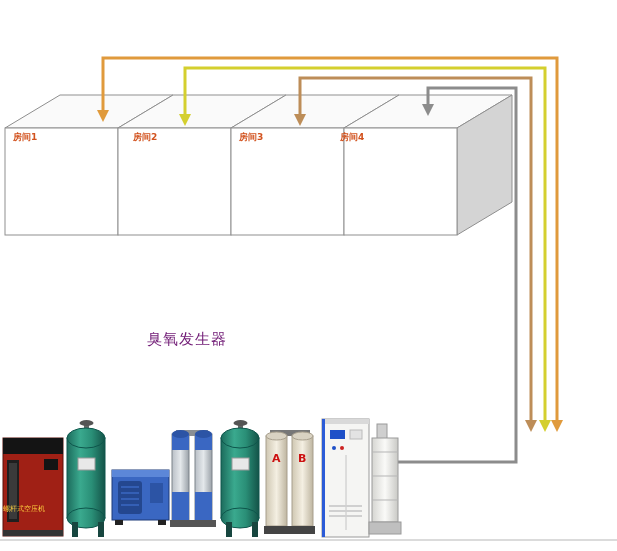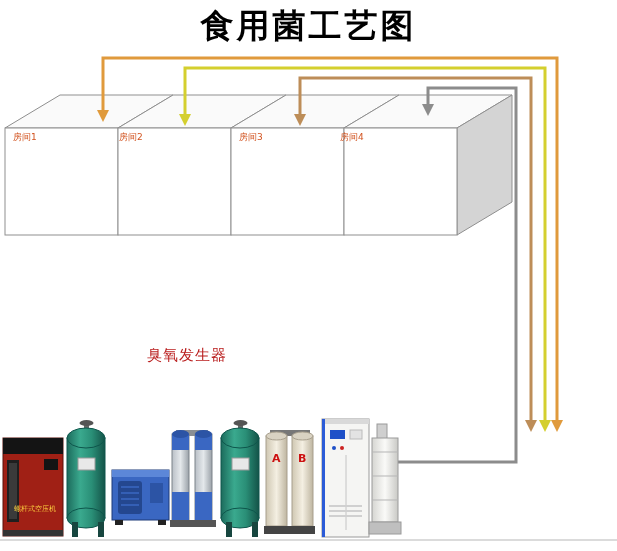--- a/index.html
+++ b/index.html
@@ -25,41 +25,40 @@
     font-size: 33px;
     font-weight: 700;
     letter-spacing: 3px;
     color: #000;
   }
 
   .room-label {
     position: absolute;
     top: 131px;
     font-size: 9px;
-    font-weight: 400;
+    font-weight: 700;
     color: var(--room-label, #D2521E);
     white-space: nowrap;
   }
 
   .ozone-label {
     position: absolute;
     left: 147px;
-    top: 346px;
+    top: 330px;
     font-size: 15px;
-    color: #b91c1c;
+    color: #701a75;
     letter-spacing: 1px;
     white-space: nowrap;
   }
 
   .compressor-text {
     position: absolute;
     left: 3px;
     top: 504px;
     width: 64px;
-    text-align: center;
     font-size: 7px;
     color: var(--compressor-text, #FFD23F);
     white-space: nowrap;
     overflow: hidden;
   }
 
   .tower-letter {
     position: absolute;
     font-size: 11px;
     font-weight: 700;
@@ -234,24 +233,23 @@
     <g>
       <rect x="377" y="424" width="10" height="16" fill="#cfcfcf" stroke="#9a9a9a"></rect>
       <rect x="372" y="438" width="26" height="84" fill="url(#whiteTowerGrad)" stroke="#9a9a9a"></rect>
       <line x1="372" y1="452" x2="398" y2="452" stroke="#b5b5b5"></line>
       <line x1="372" y1="476" x2="398" y2="476" stroke="#b5b5b5"></line>
       <line x1="372" y1="500" x2="398" y2="500" stroke="#b5b5b5"></line>
       <rect x="369" y="522" width="32" height="12" fill="#bfbfbf" stroke="#9a9a9a"></rect>
     </g>
   </svg>
 
-  <div class="diagram-title">食用菌工艺图</div>
 
   <div class="room-label" style="left:13px">房间1</div>
-  <div class="room-label" style="left:119px">房间2</div>
+  <div class="room-label" style="left:133px">房间2</div>
   <div class="room-label" style="left:239px">房间3</div>
   <div class="room-label" style="left:340px">房间4</div>
 
   <div class="ozone-label">臭氧发生器</div>
 
   <div class="compressor-text">螺杆式空压机</div>
 
   <span class="tower-letter a">A</span>
   <span class="tower-letter b">B</span>
 

